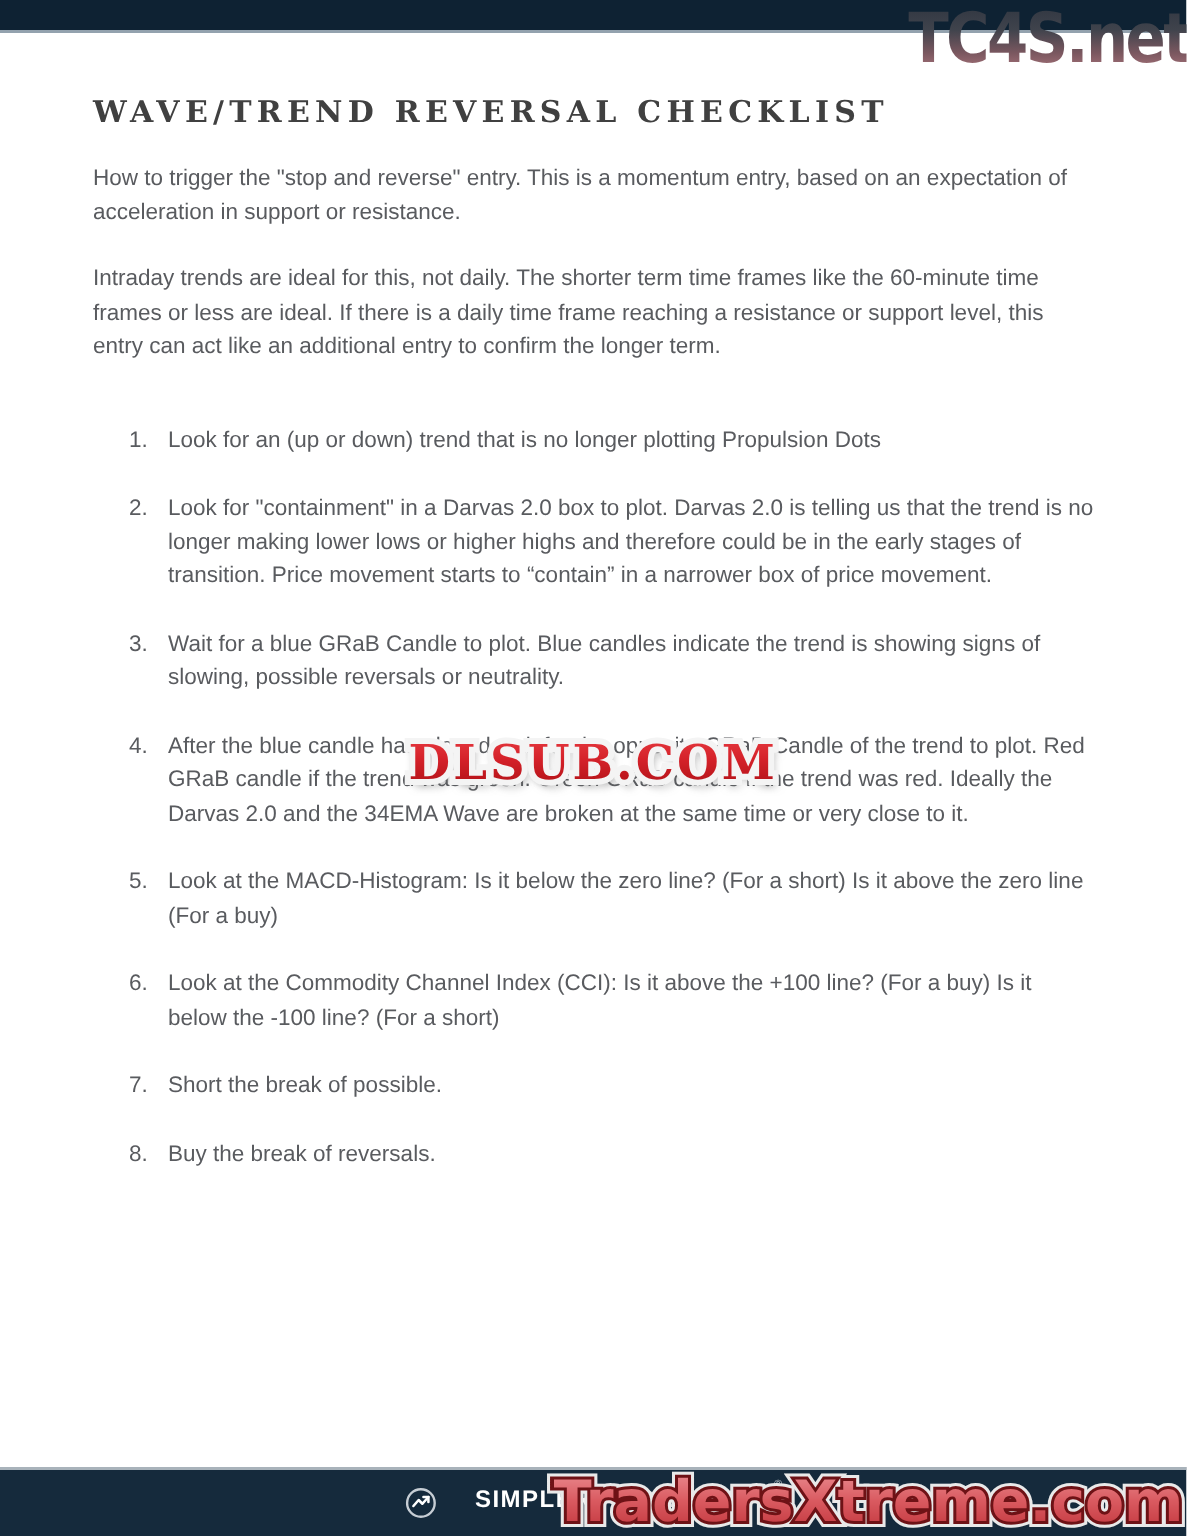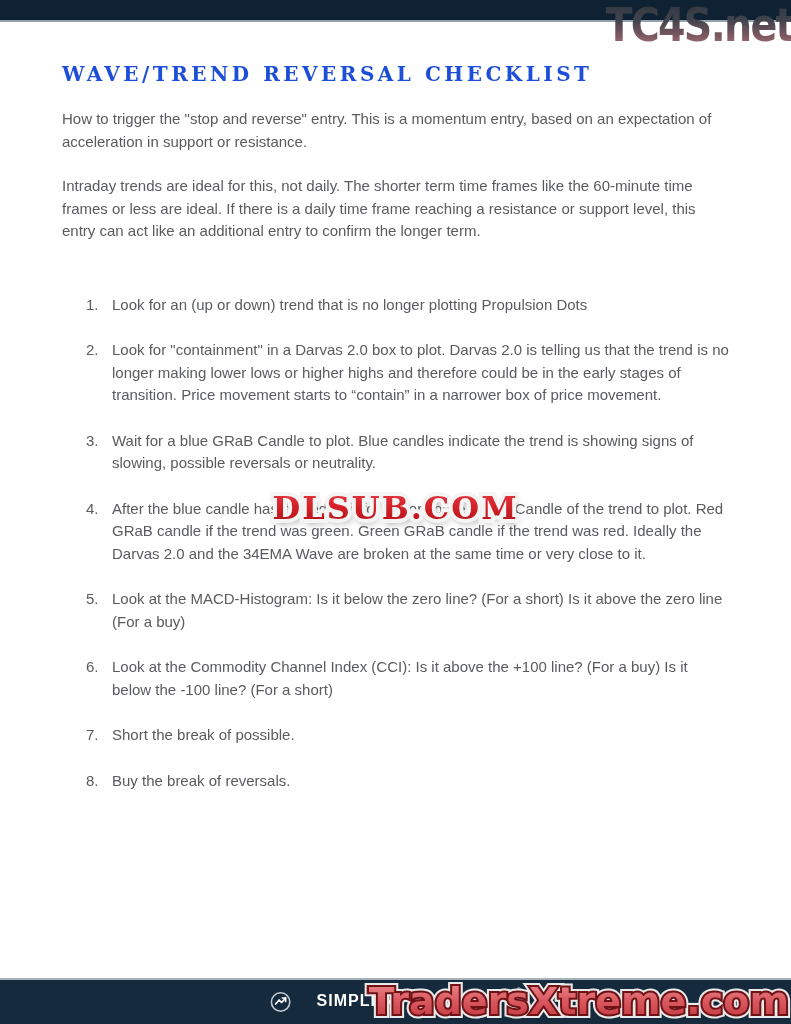--- a/index.html
+++ b/index.html
@@ -46,30 +46,30 @@
     width: 791px;
     padding: 0 60px 0 62px;
     box-sizing: border-box;
   }
   h1.doc-title {
     margin: 40px 0 0 0;
     font-family: "DejaVu Serif", "Liberation Serif", serif;
     font-weight: bold;
     font-size: 20px;
     letter-spacing: 3.5px;
-    color: #1d4ed8;
+    color: #404040;
   }
   .content p {
     margin: 22px 0 0 0;
     font-size: 15px;
     line-height: 22.5px;
     color: #595b5f;
   }
   ol.checklist {
-    margin: 51px 0 0 0;
+    margin: 40px 0 0 0;
     padding: 0 0 0 50px;
     list-style: none;
     counter-reset: item;
   }
   ol.checklist li {
     counter-increment: item;
     position: relative;
     margin-bottom: 23px;
     font-size: 15px;
     line-height: 22.5px;

